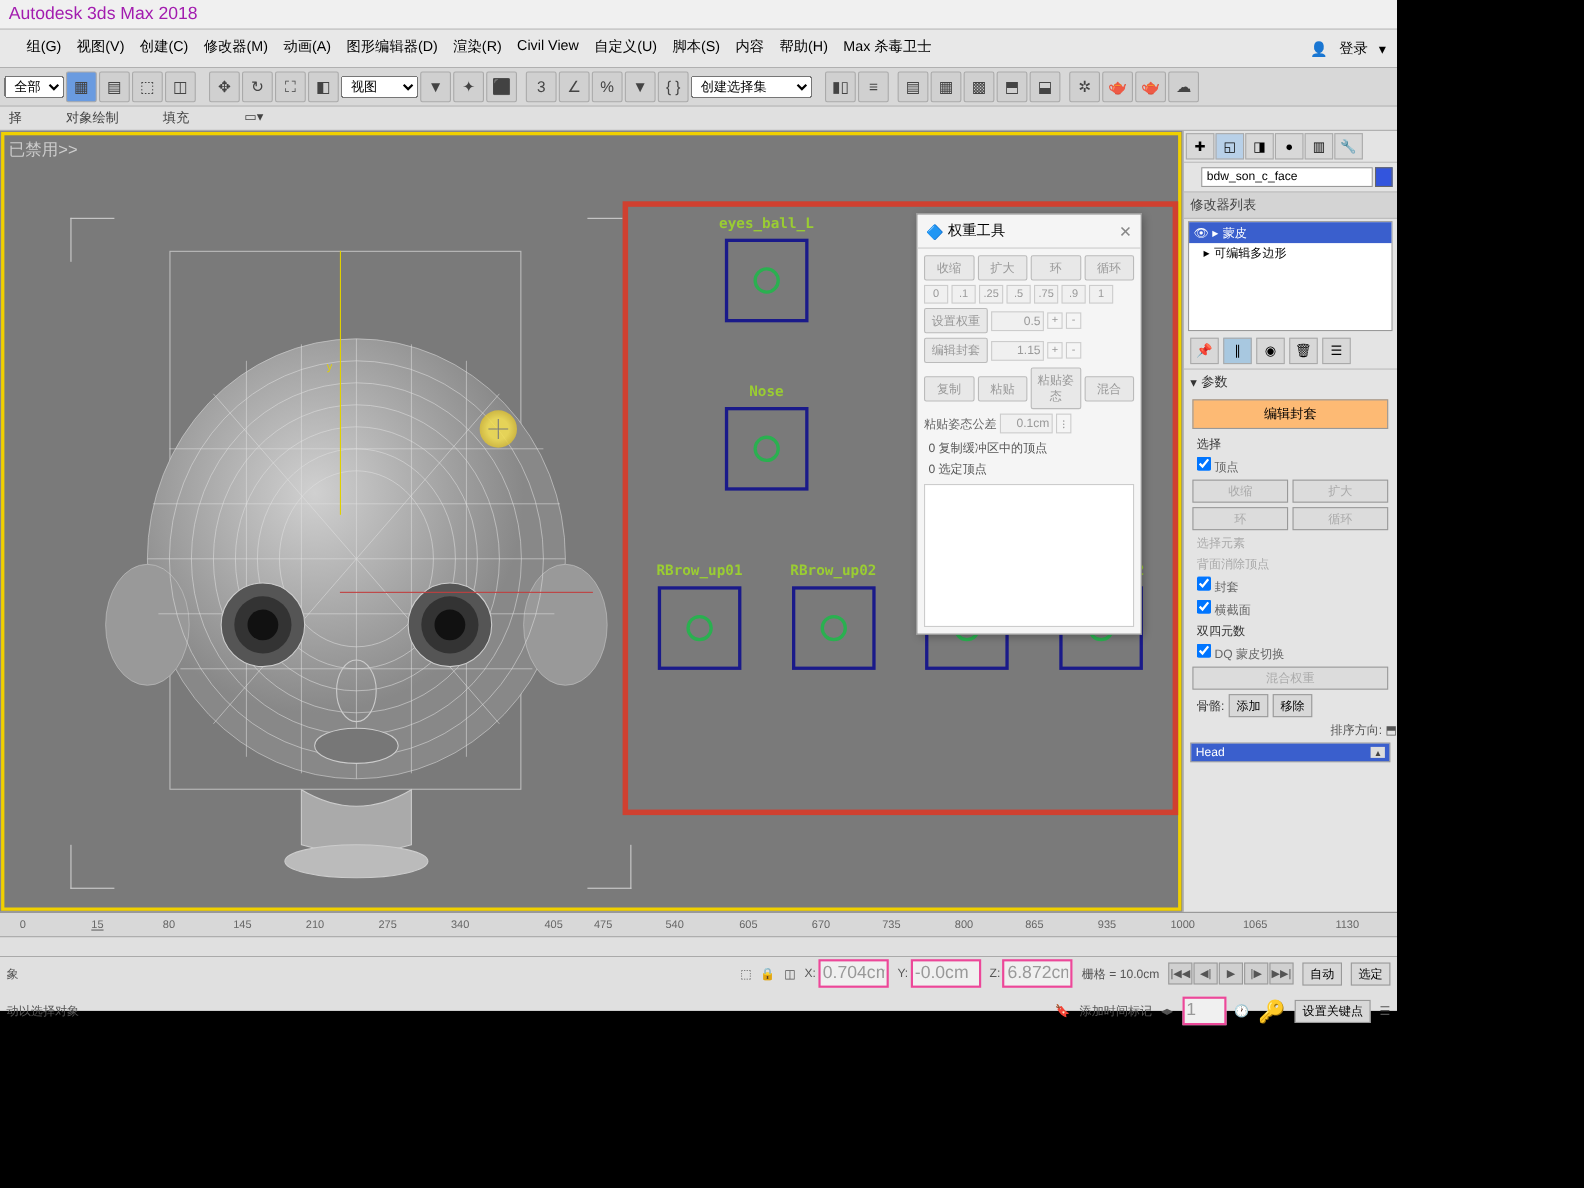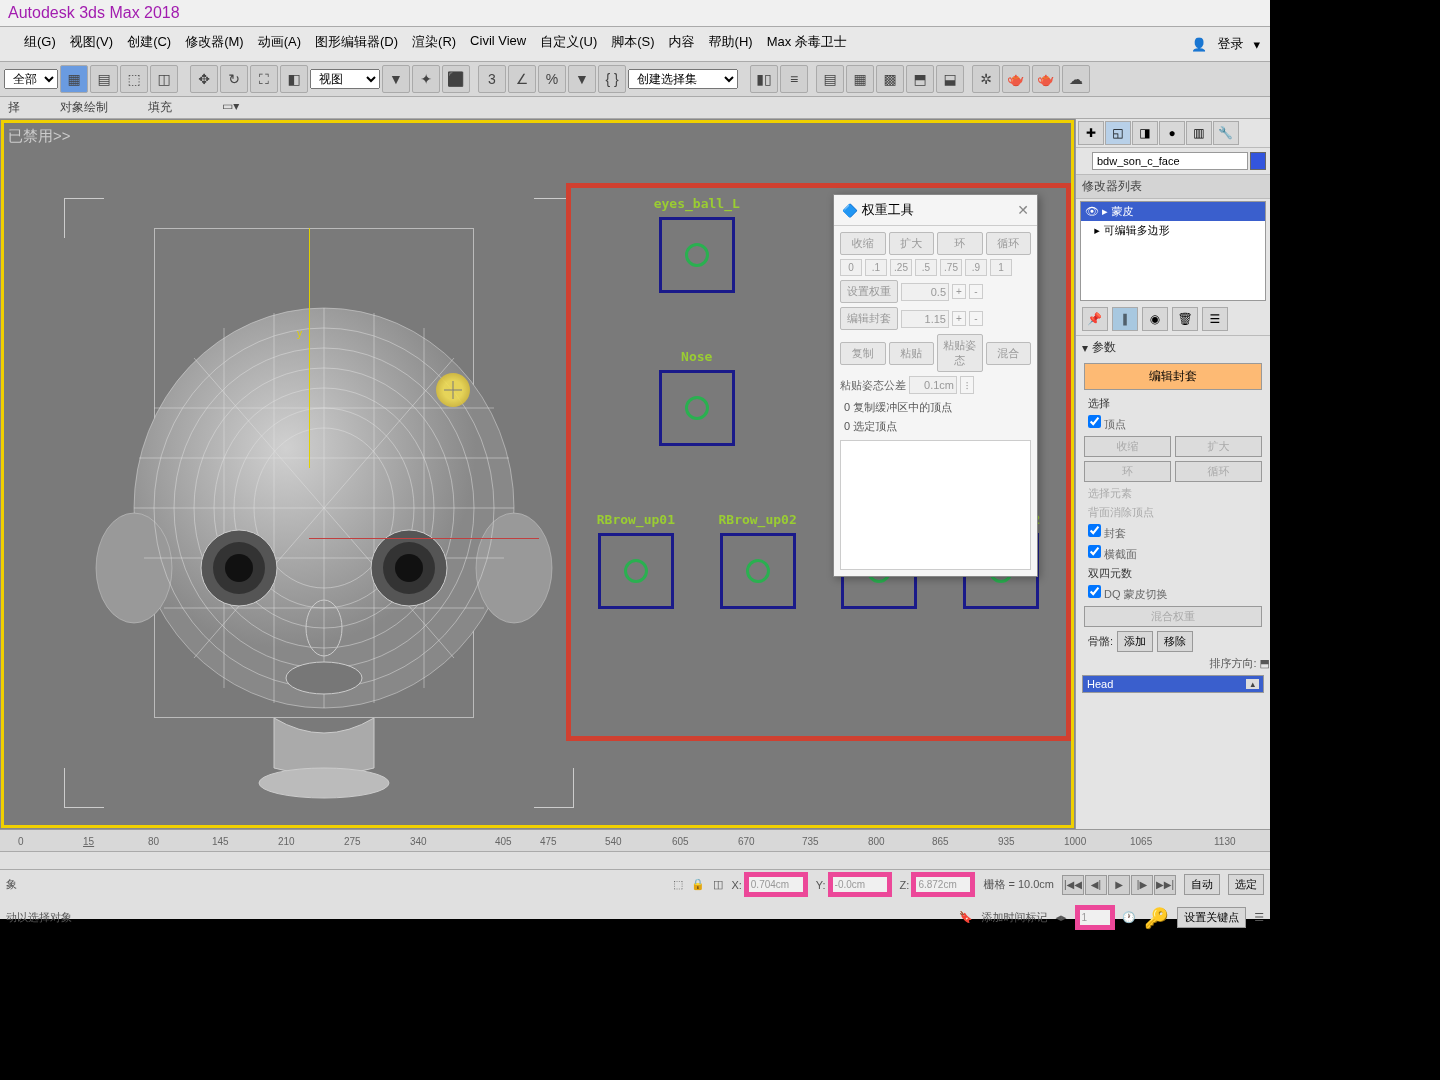--- a/index.html
+++ b/index.html
@@ -66,21 +66,21 @@
 .sp-btn-row { display: flex; gap: 4px; padding: 2px 8px; }
 .sp-sm-btn { flex: 1; padding: 2px; background: #dcdcdc; border: 1px solid #999; text-align: center; font-size: 11px; color: #aaa; }
 .sp-bone-list { margin: 2px 6px; border: 1px solid #999; background: #fff; }
 .sp-bone-item { background: #3a5fcd; color: #fff; padding: 2px 4px; font-size: 11px; display: flex; align-items: center; }
 .sp-bone-item .arrow { margin-left: auto; background: #ddd; color: #444; padding: 0 4px; font-size: 9px; }
 .timeline { background: #e0e0e0; height: 40px; position: relative; border-top: 1px solid #999; }
 .tl-ruler { height: 22px; background: #d8d8d8; position: relative; border-bottom: 1px solid #aaa; }
 .tl-tick { position: absolute; top: 6px; font-size: 10px; color: #666; }
 .statusbar { background: #e0e0e0; height: 50px; display: flex; align-items: center; padding: 2px 6px; gap: 8px; font-size: 11px; color: #555; border-top: 1px solid #aaa; flex-wrap: wrap; }
 .coord-grp { display: flex; align-items: center; gap: 2px; }
-.coord-input { width: 64px; padding: 2px; border: 5px solid #ec4899; background: #f0f0f0; color: #999; font-size: 10px; }
+.coord-input { width: 64px; padding: 2px; border: 2px solid #ec4899; background: #f0f0f0; color: #999; font-size: 16px; }
 .play-ctrl { display: flex; gap: 1px; }
 .play-btn { width: 22px; height: 20px; background: #d0d0d0; border: 1px solid #999; display: inline-flex; align-items: center; justify-content: center; font-size: 10px; }
 .sb-line2 { width: 100%; display: flex; align-items: center; gap: 8px; }
 .sb-btn { padding: 2px 6px; background: #d8d8d8; border: 1px solid #999; font-size: 11px; }
 </style>
 </head>
 <body>
 
 <div class="app">
   <div class="titlebar">

